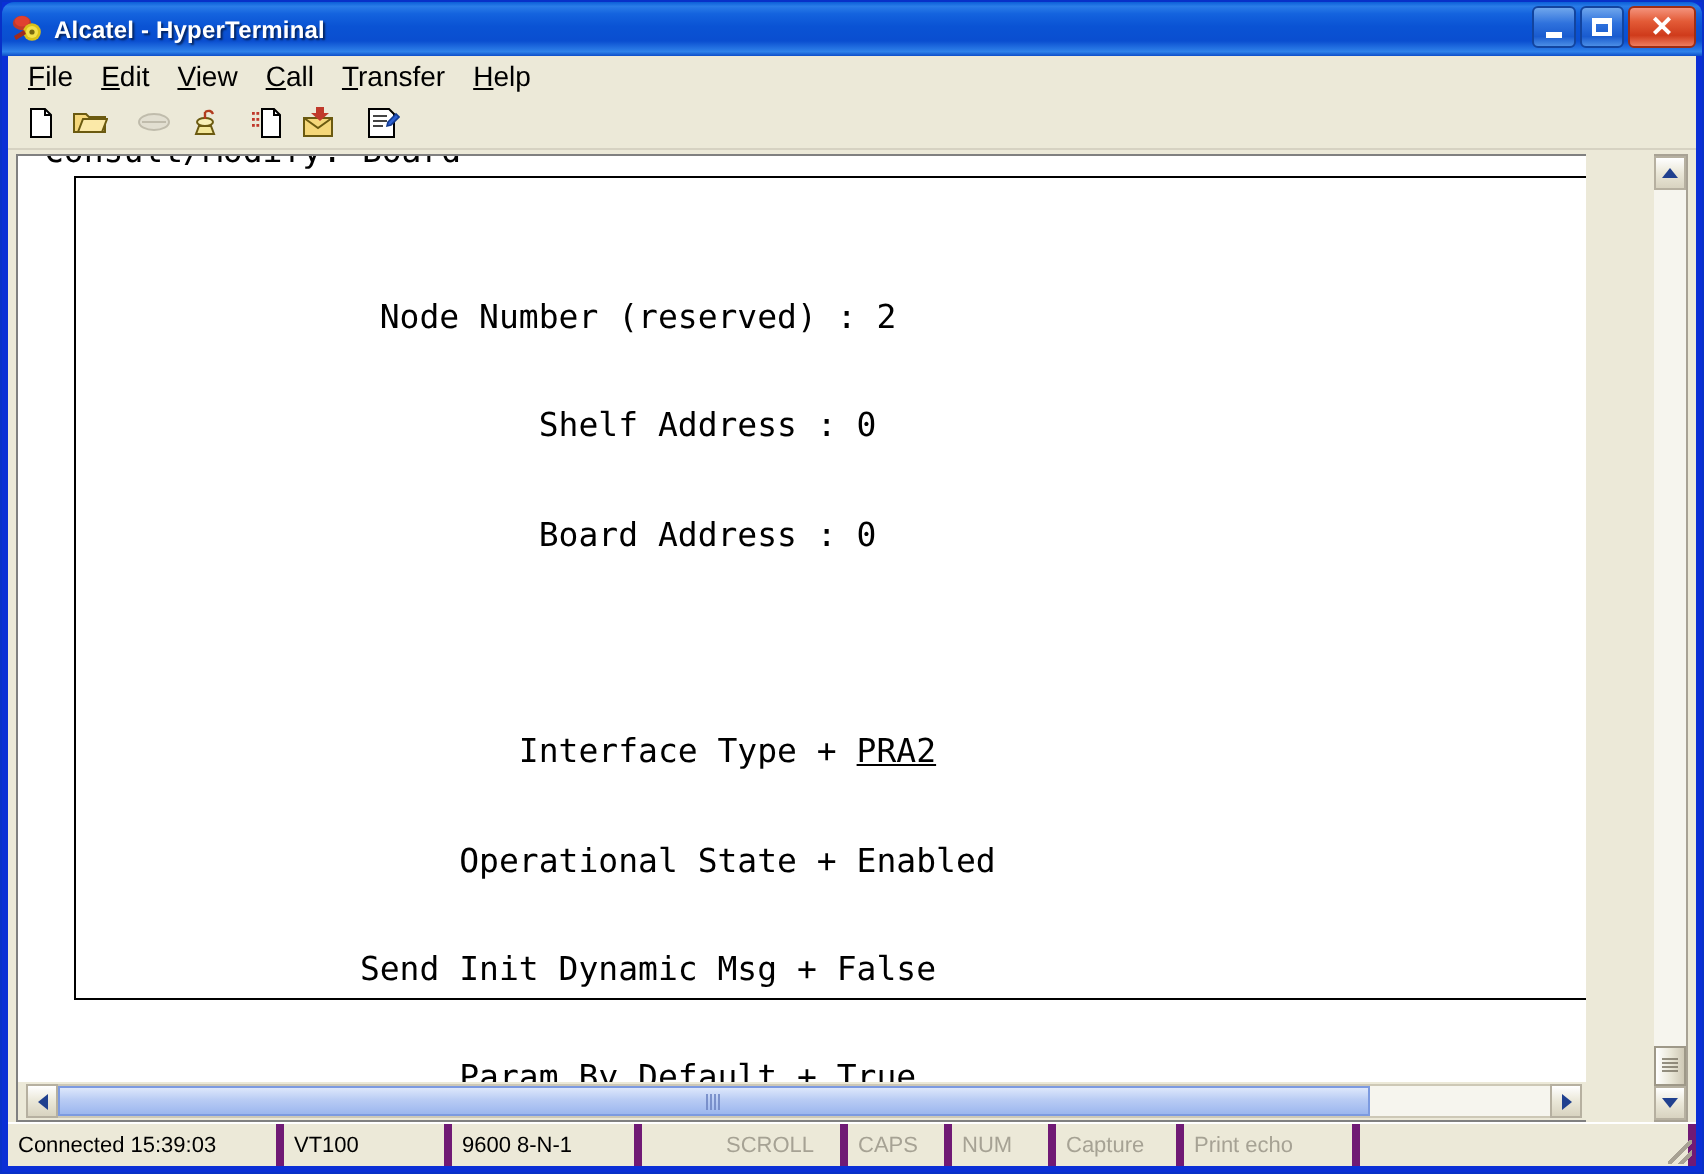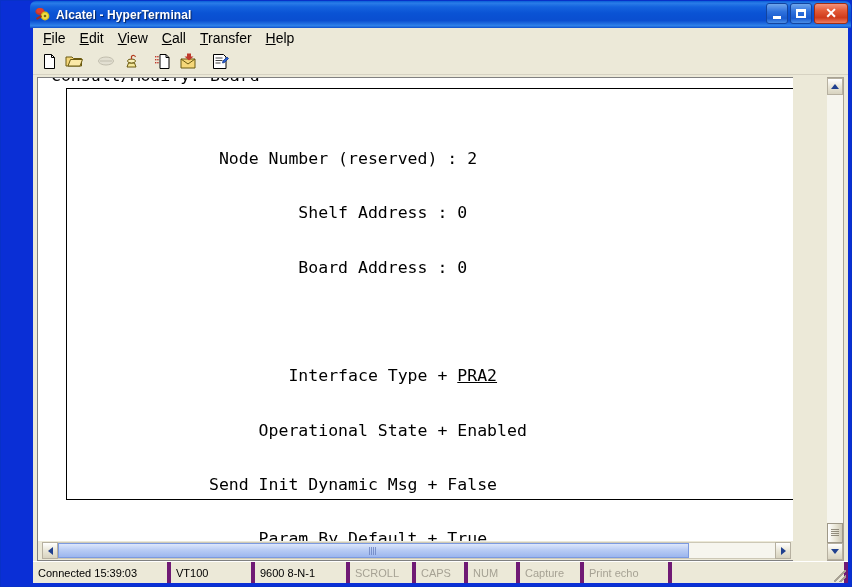--- a/index.html
+++ b/index.html
@@ -19,21 +19,20 @@
   .window {
     position: absolute;
     left: 0; top: 0;
     width: 852px;
     height: 587px;
     box-sizing: border-box;
     background: #0a2fd6;
     border: 1px solid #0831c8;
     display: flex;
     flex-direction: column;
-    padding-left: 29px;
   }
 
   
   .titlebar {
     height: 27px;
     flex: 0 0 27px;
     background: linear-gradient(180deg,
         #0b5fd8 0%, #2a7ce8 8%, #1463de 22%,
         #0a53d4 45%, #0a4ed0 72%, #2f82ea 92%, #0d4ec9 100%);
     display: flex;
@@ -326,21 +325,21 @@
     align-items: center;
     padding-left: 5px;
     border-right: 4px solid #701a75;
     box-sizing: border-box;
     white-space: nowrap;
   }
   .st-cell.dim { color: #a6a294; }
   .st-w1 { width: 138px; }
   .st-w2 { width: 84px; }
   .st-w3 { width: 95px; }
-  .st-w4 { width: 66px; }
+  .st-w4 { width: 66px; margin-left: 37px; }
   .st-w5 { width: 52px; }
   .st-w6 { width: 52px; }
   .st-w7 { width: 64px; }
   .st-w8 { width: 88px; }
   .st-fill { flex: 1 1 auto; }
   .resize-grip {
     position: absolute;
     right: 2px; bottom: 1px;
     width: 12px; height: 12px;
     background:

